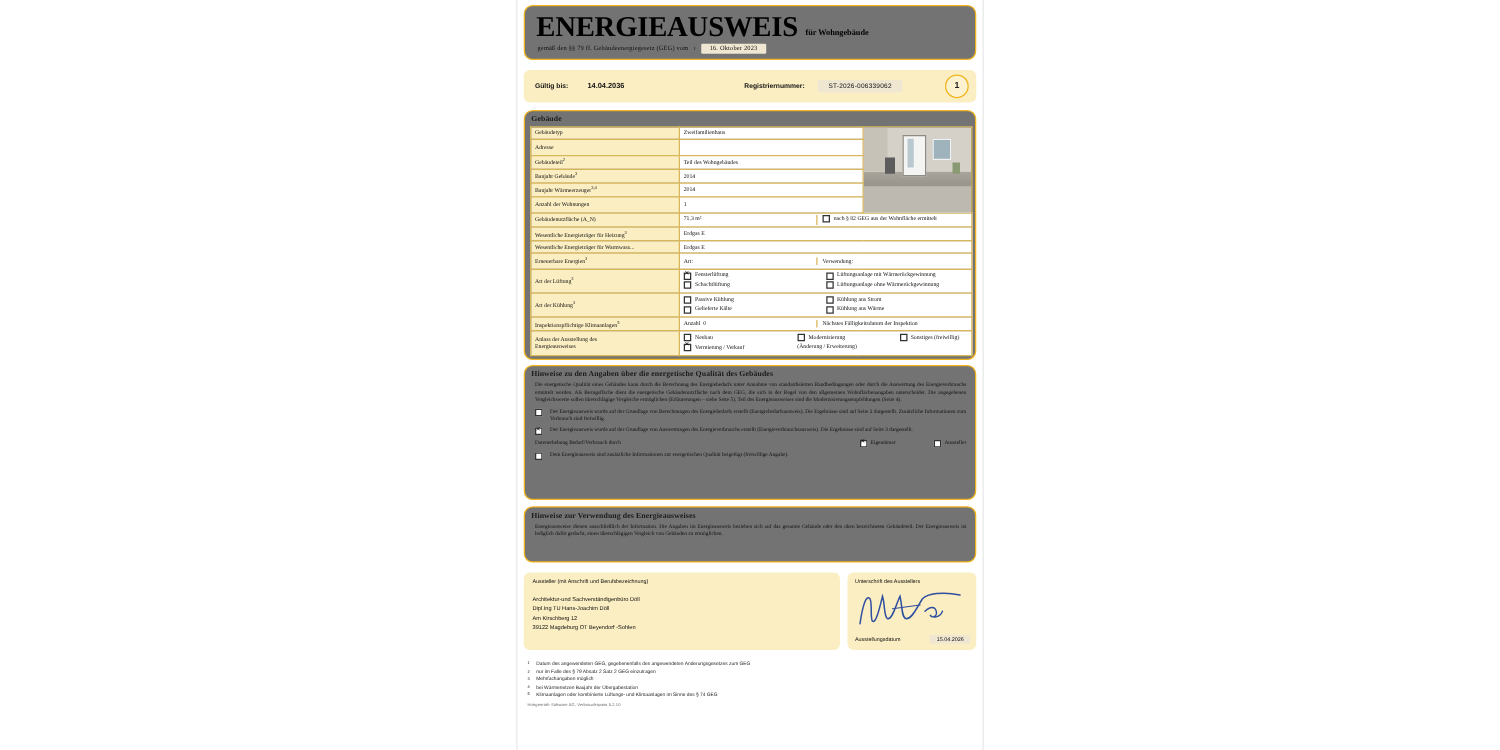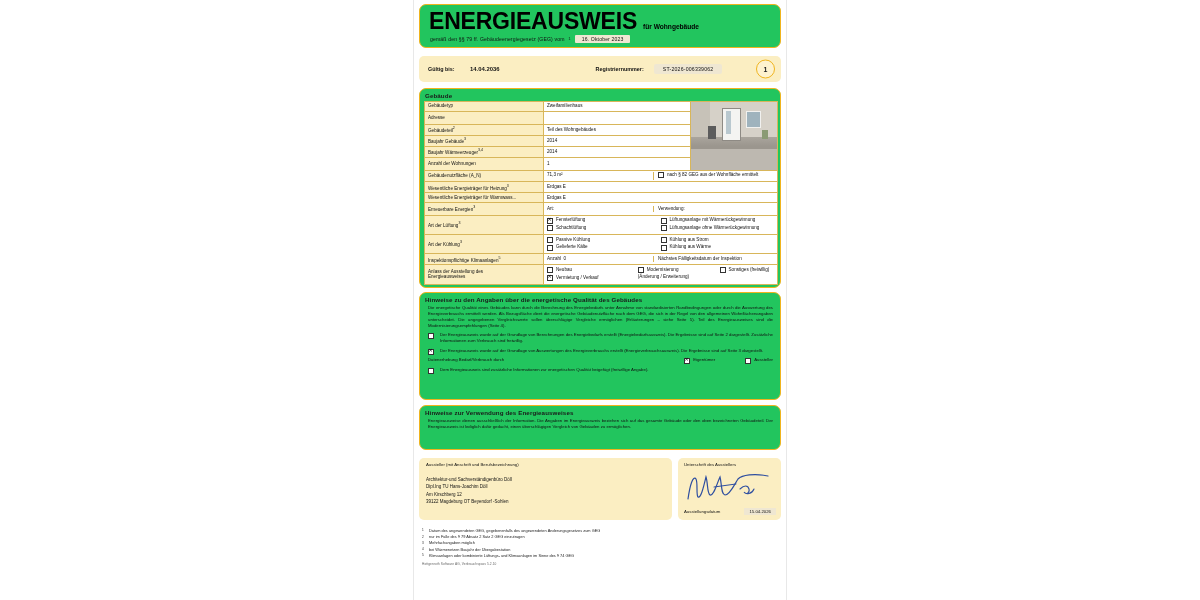--- a/index.html
+++ b/index.html
@@ -13,24 +13,25 @@
   .page{
     position:absolute;left:414px;top:0;width:372px;height:600px;
     background:#ffffff;
     box-shadow:0 0 0 1px #e8e8e8;
   }
   .gutter-left{position:absolute;left:0;top:0;width:414px;height:600px;background:#ffffff;}
   .gutter-right{position:absolute;left:786px;top:0;width:414px;height:600px;background:#ffffff;}
 
   
   .block{
-    background:#22c55e;
+    background:#737373;
     border:1.6px solid #f0b41e;
     border-radius:7px;
     box-sizing:border-box;
+    font-family:Liberation Serif, serif;
   }
   .block-head{
     font-size:6.2px;font-weight:bold;color:#1a1a1a;
     padding:3px 5px 2px 5px;letter-spacing:.1px;
   }
 
   
   .title-block{position:absolute;left:5px;top:4px;width:362px;height:44px;}
   .title-row{display:flex;align-items:flex-end;padding:5px 0 0 9px;}
   .title-main{

